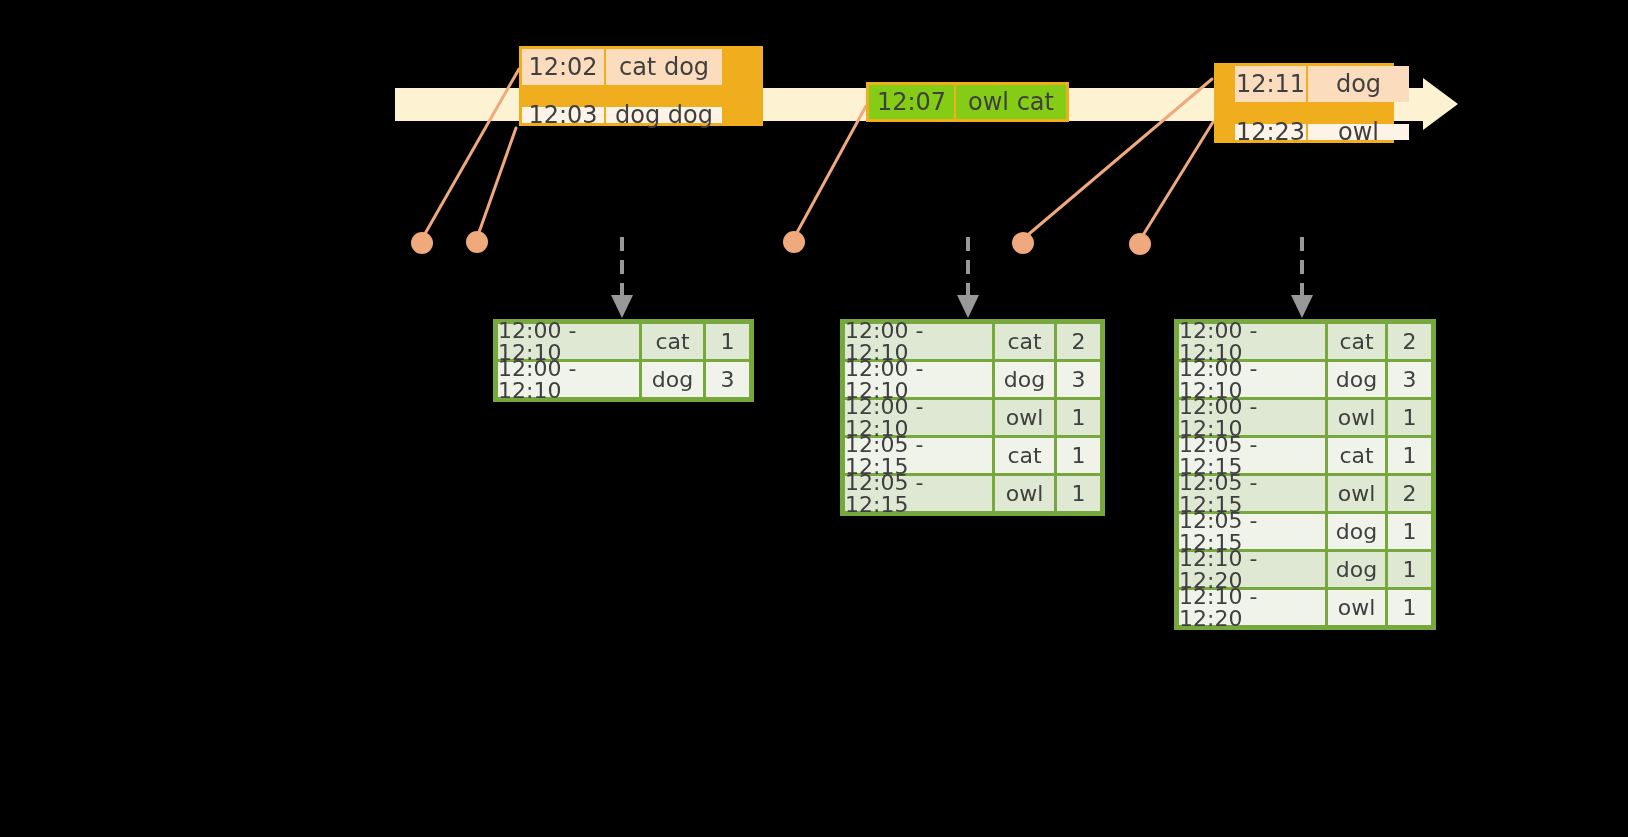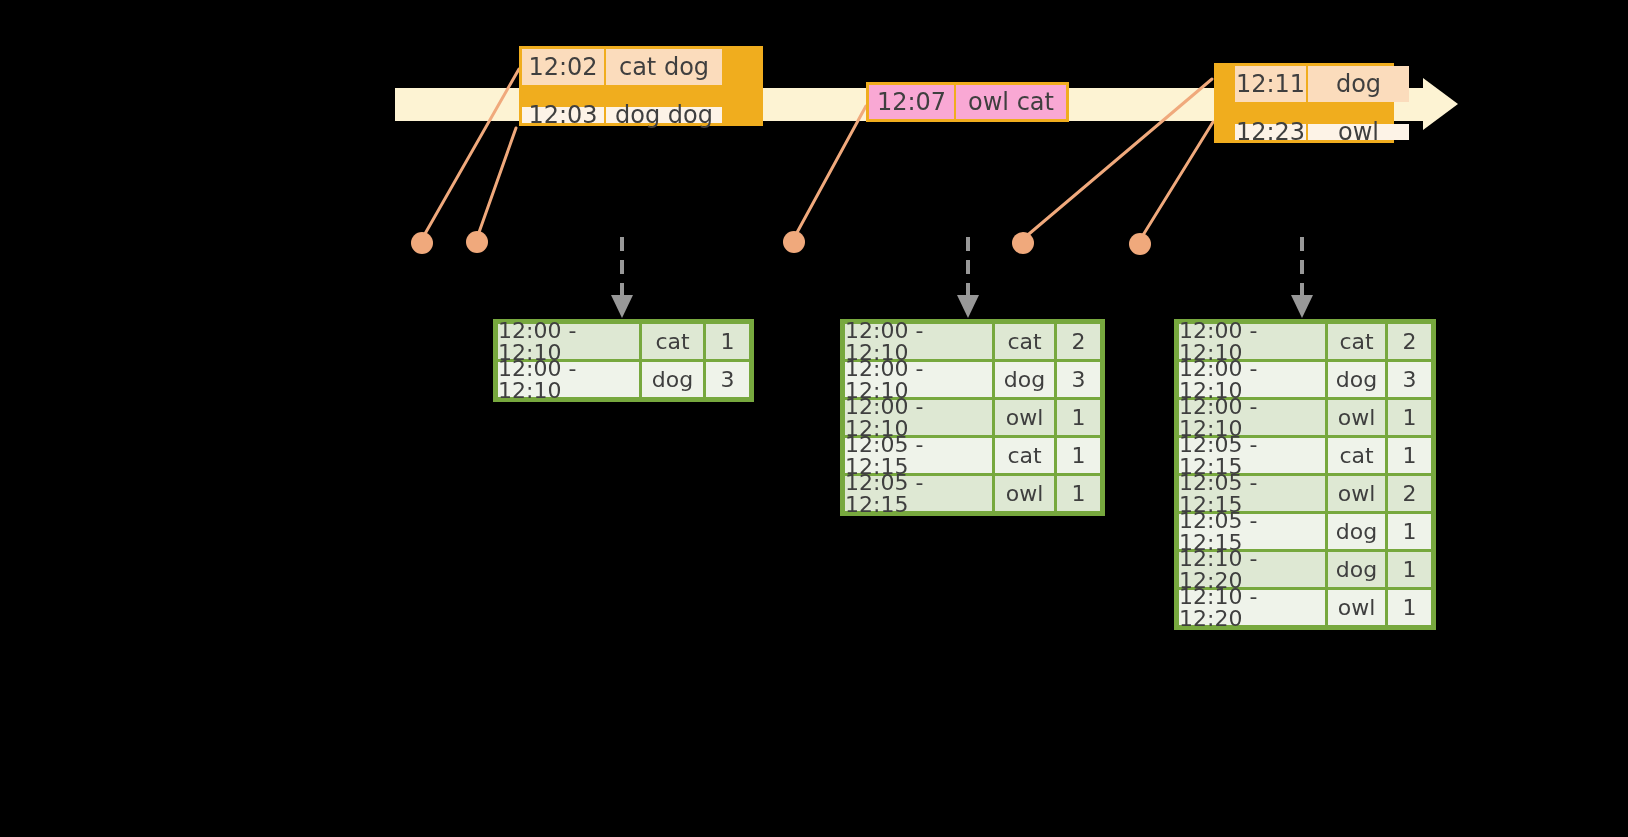--- a/index.html
+++ b/index.html
@@ -13,21 +13,21 @@
   .etable {
     position:absolute; display:grid; gap:2px; box-sizing:border-box;
     background:#f0ad1e; border:3px solid #f0ad1e;
   }
   .etable .cell {
     display:flex; align-items:center; justify-content:center;
     color:#3f3f3f; font-size:24px; line-height:1;
   }
   .fill-peach { background:#fbdcbc; }
   .fill-cream { background:#fdf3e7;margin-top:20px; }
-  .fill-mid   { background:#f9a8d4; }
+  .fill-mid   { background:#84cc16; }
 
   #etableA { left:519px; top:46px;  width:244px; height:80px; grid-template-columns:82px 116px; grid-auto-rows:36px; }
   #etableB { left:866px; top:82px;  width:203px; height:40px; grid-template-columns:85px 110px; grid-auto-rows:34px; }
   #etableC { left:1214px; top:63px; width:180px; height:80px; grid-template-columns:71px 101px; grid-auto-rows:36px;padding-left:18px; }
 
   
   .rtable {
     position:absolute; display:grid; gap:3px; box-sizing:border-box;
     background:#77a83e; border:5px solid #77a83e;
   }

